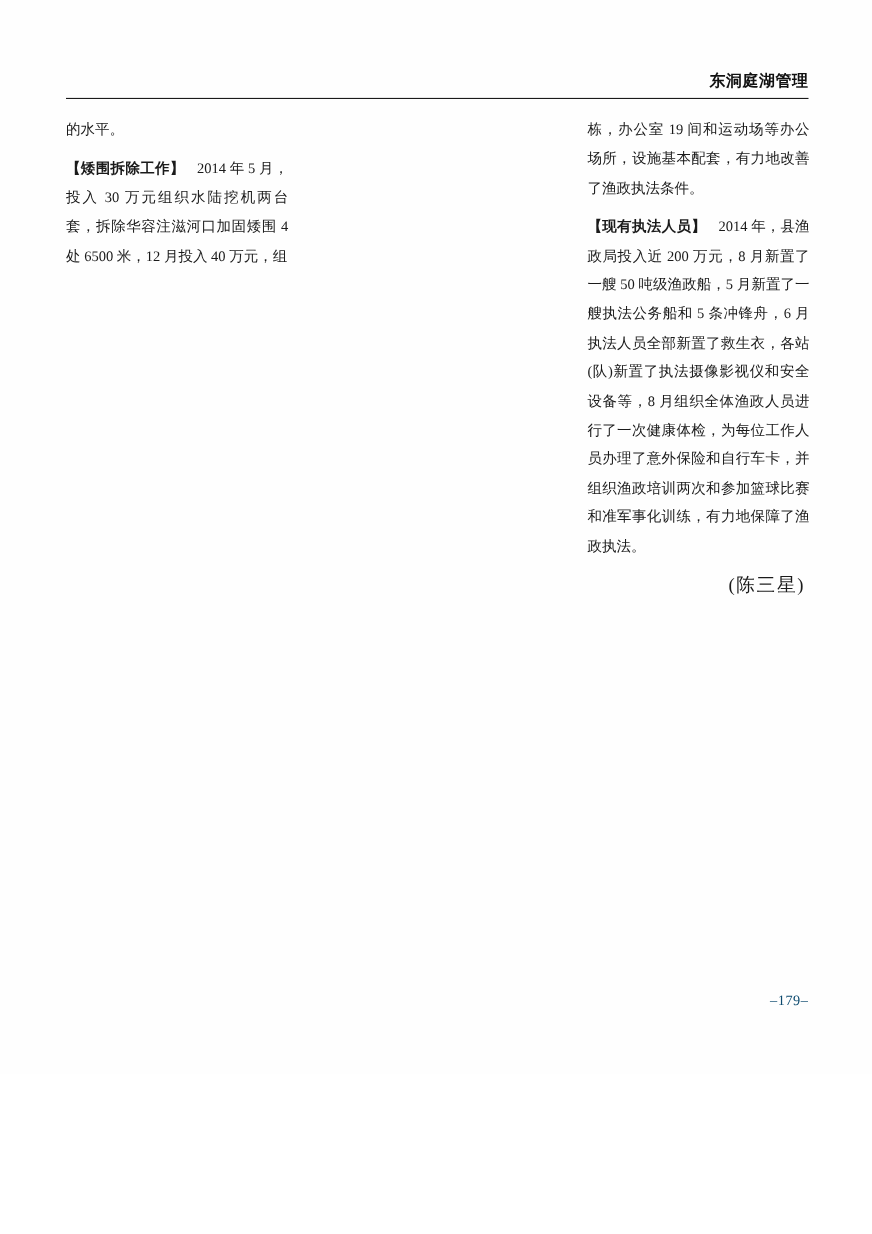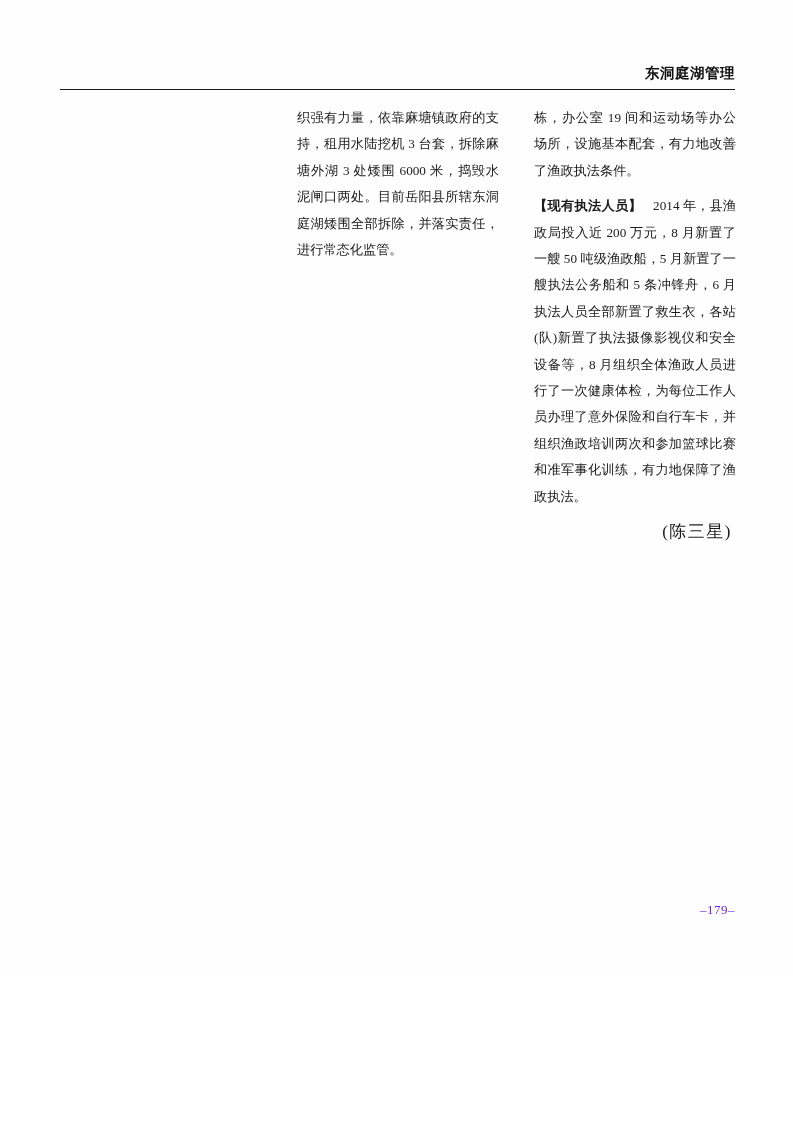--- a/index.html
+++ b/index.html
@@ -88,40 +88,41 @@
     letter-spacing: 1.5px;
     padding-right: 4px;
   }
   
   .folio {
     position: absolute;
     right: 58px;
     bottom: 58px;
     font-size: 13px;
     letter-spacing: 0.5px;
-    color: #6d28d9;
+    color: #0c4a6e;
   }
 </style>
 </head>
 <body>
 
 <div class="page">
 
   <div class="header">
     <div class="header-title">东洞庭湖管理</div>
     <div class="header-rule"></div>
   </div>
 
   <div class="columns">
 
     <div class="col">
+      <p class="para cont">的水平。</p>
+      <p class="para"><span class="run-head">【矮围拆除工作】</span><span class="gap"></span><span>2014 年 5 月，投入 30 万元组织水陆挖机两台套，拆除华容注滋河口加固矮围 4 处 6500 米，12 月投入 40 万元，组</span></p>
     </div>
 
     <div class="col">
-      <p class="para cont">织强有力量，依靠麻塘镇政府的支持，租用水陆挖机 3 台套，拆除麻塘外湖 3 处矮围 6000 米，捣毁水泥闸口两处。目前岳阳县所辖东洞庭湖矮围全部拆除，并落实责任，进行常态化监管。</p>
     </div>
 
     <div class="col">
       <p class="para cont">栋，办公室 19 间和运动场等办公场所，设施基本配套，有力地改善了渔政执法条件。</p>
       <p class="para"><span class="run-head">【现有执法人员】</span><span class="gap"></span><span>2014 年，县渔政局投入近 200 万元，8 月新置了一艘 50 吨级渔政船，5 月新置了一艘执法公务船和 5 条冲锋舟，6 月执法人员全部新置了救生衣，各站(队)新置了执法摄像影视仪和安全设备等，8 月组织全体渔政人员进行了一次健康体检，为每位工作人员办理了意外保险和自行车卡，并组织渔政培训两次和参加篮球比赛和准军事化训练，有力地保障了渔政执法。</span></p>
       <p class="sign">(陈三星)</p>
     </div>
 
   </div>
 

